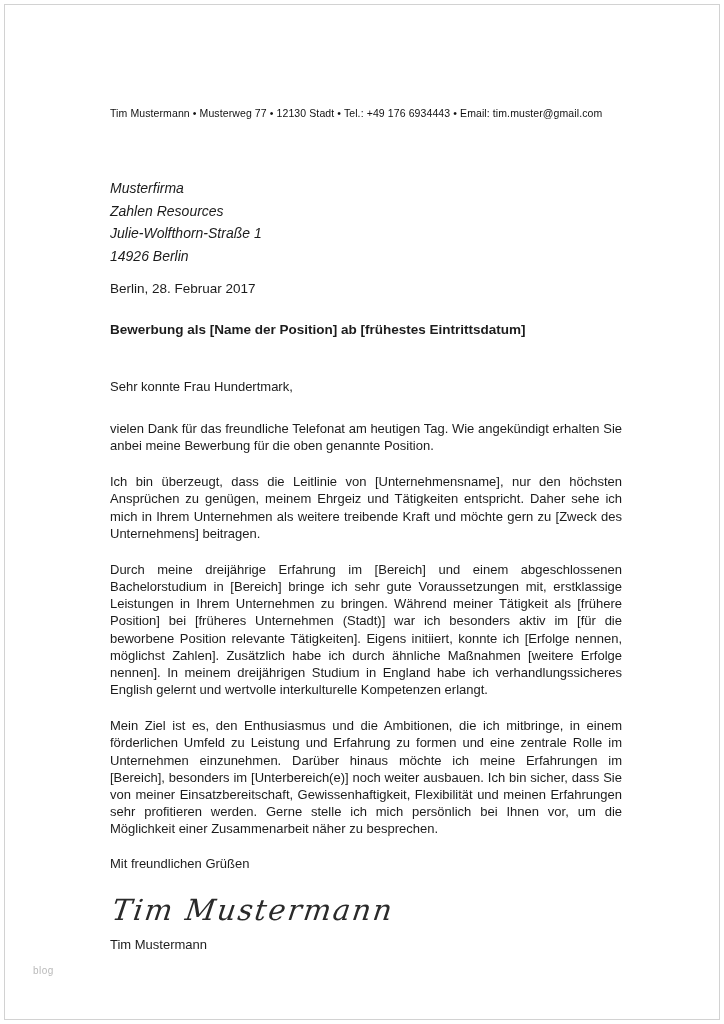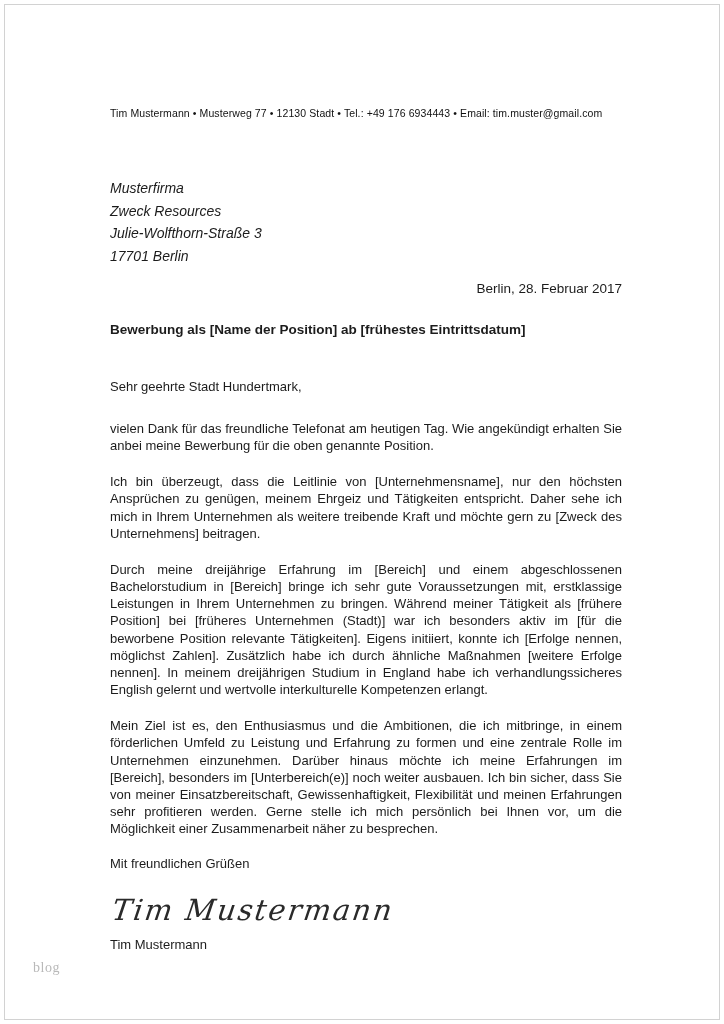--- a/index.html
+++ b/index.html
@@ -40,21 +40,21 @@
     white-space: nowrap;
   }
   .recipient {
     margin-top: 58px;
     font-size: 14px;
     line-height: 22.5px;
     font-style: italic;
   }
   .date-line {
     margin-top: 14px;
-    text-align: right;
+    text-align: left;
     font-size: 13.5px;
   }
   .subject {
     margin-top: 26px;
     font-size: 13.5px;
     font-weight: bold;
   }
   .salutation {
     margin-top: 42px;
     font-size: 13px;
@@ -85,48 +85,47 @@
     white-space: nowrap;
   }
   .signer-name {
     margin-top: 10px;
     font-size: 13px;
   }
   .watermark {
     position: absolute;
     left: 33px;
     bottom: 48px;
-    font-size: 14px;
+    font-size: 10px;
     color: #b9b9b9;
     letter-spacing: 0.5px;
-    font-family: Liberation Serif, serif;
   }
 </style>
 </head>
 <body>
 
 <div class="page">
   <div class="scan-frame"></div>
 
   <div class="sheet">
 
     <div class="contact-line">Tim Mustermann • Musterweg 77 • 12130 Stadt • Tel.: +49 176 6934443 • Email: tim.muster@gmail.com</div>
 
     <div class="recipient">
       <div>Musterfirma</div>
-      <div>Zweck Resources</div>
-      <div>Julie-Wolfthorn-Straße 3</div>
-      <div>17701 Berlin</div>
+      <div>Zahlen Resources</div>
+      <div>Julie-Wolfthorn-Straße 1</div>
+      <div>14926 Berlin</div>
     </div>
 
     <div class="date-line">Berlin, 28. Februar 2017</div>
 
     <div class="subject">Bewerbung als [Name der Position] ab [frühestes Eintrittsdatum]</div>
 
-    <div class="salutation">Sehr geehrte Stadt Hundertmark,</div>
+    <div class="salutation">Sehr konnte Frau Hundertmark,</div>
 
     <div class="body-wrap">
       <p class="body-para">vielen Dank für das freundliche Telefonat am heutigen Tag. Wie angekündigt erhalten Sie anbei meine Bewerbung für die oben genannte Position.</p>
       <p class="body-para">Ich bin überzeugt, dass die Leitlinie von [Unternehmensname], nur den höchsten Ansprüchen zu genügen, meinem Ehrgeiz und Tätigkeiten entspricht. Daher sehe ich mich in Ihrem Unternehmen als weitere treibende Kraft und möchte gern zu [Zweck des Unternehmens] beitragen.</p>
       <p class="body-para">Durch meine dreijährige Erfahrung im [Bereich] und einem abgeschlossenen Bachelorstudium in [Bereich] bringe ich sehr gute Voraussetzungen mit, erstklassige Leistungen in Ihrem Unternehmen zu bringen. Während meiner Tätigkeit als [frühere Position] bei [früheres Unternehmen (Stadt)] war ich besonders aktiv im [für die beworbene Position relevante Tätigkeiten]. Eigens initiiert, konnte ich [Erfolge nennen, möglichst Zahlen]. Zusätzlich habe ich durch ähnliche Maßnahmen [weitere Erfolge nennen]. In meinem dreijährigen Studium in England habe ich verhandlungssicheres English gelernt und wertvolle interkulturelle Kompetenzen erlangt.</p>
       <p class="body-para">Mein Ziel ist es, den Enthusiasmus und die Ambitionen, die ich mitbringe, in einem förderlichen Umfeld zu Leistung und Erfahrung zu formen und eine zentrale Rolle im Unternehmen einzunehmen. Darüber hinaus möchte ich meine Erfahrungen im [Bereich], besonders im [Unterbereich(e)] noch weiter ausbauen. Ich bin sicher, dass Sie von meiner Einsatzbereitschaft, Gewissenhaftigkeit, Flexibilität und meinen Erfahrungen sehr profitieren werden. Gerne stelle ich mich persönlich bei Ihnen vor, um die Möglichkeit einer Zusammenarbeit näher zu besprechen.</p>
     </div>
 
     <div class="closing">Mit freundlichen Grüßen</div>
 

